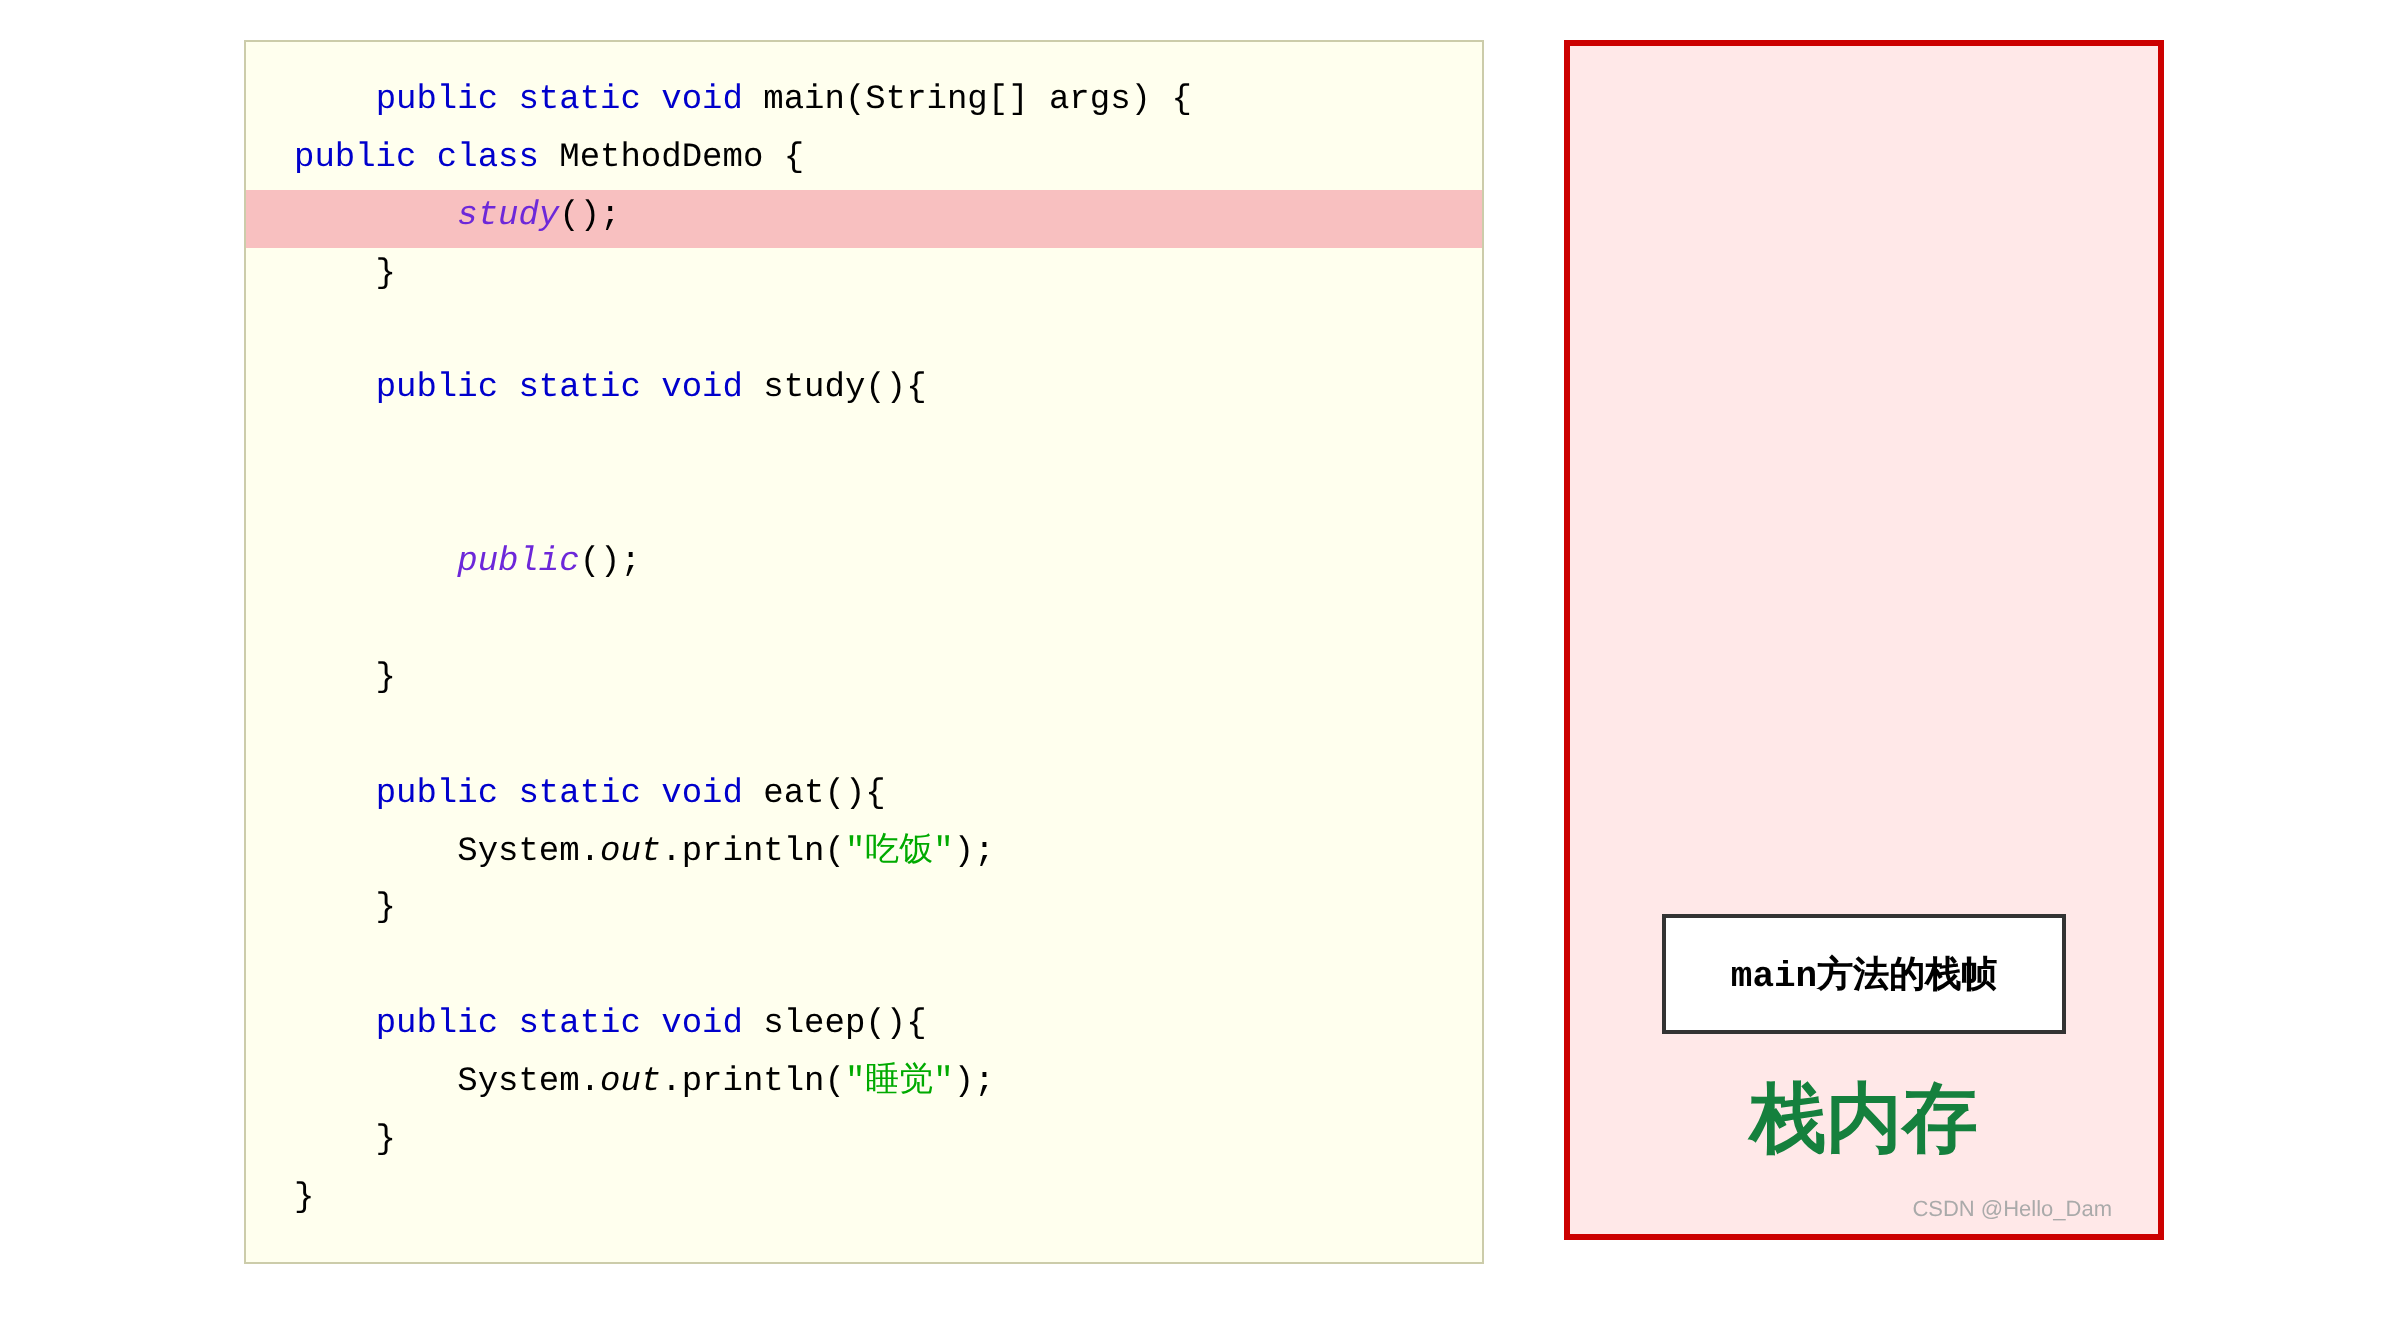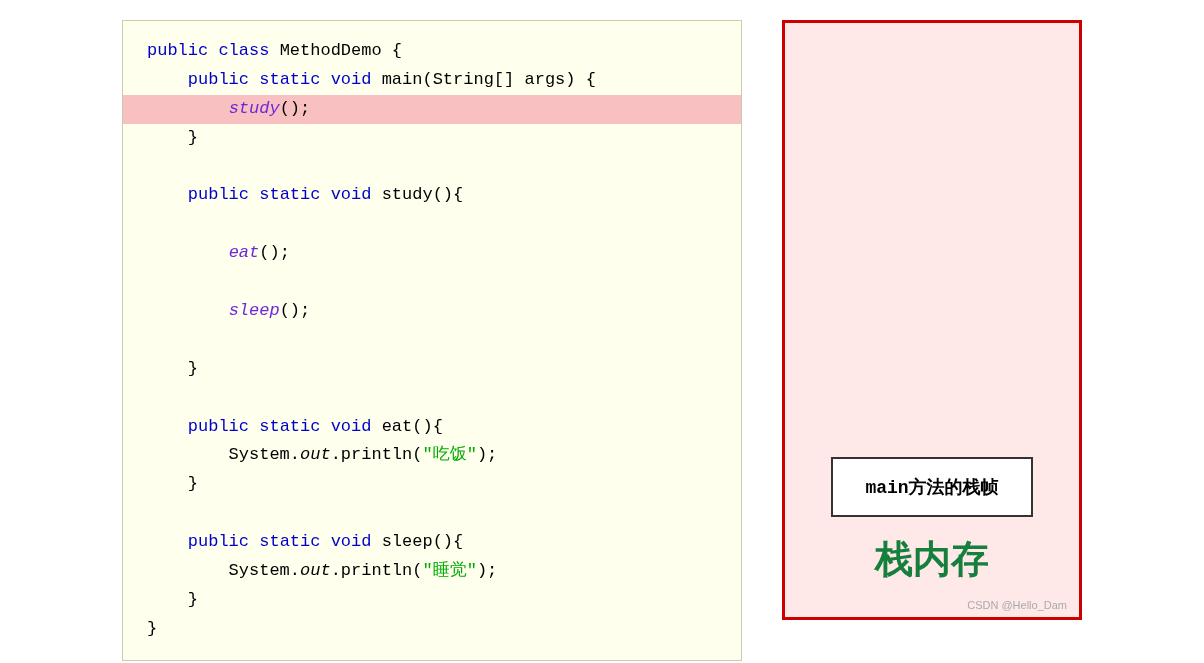--- a/index.html
+++ b/index.html
@@ -104,40 +104,39 @@
       font-size: 38px;
       color: #15803d;
       font-family: Liberation Sans, sans-serif;
       font-weight: bold;
       white-space: nowrap;
     }
 
     .watermark {
       position: absolute;
       bottom: 6px;
-      right: 12px;
+      right: 23px;
       font-size: 11px;
       color: #aaaaaa;
       font-family: Arial, sans-serif;
     }
   </style>
 </head>
 <body>
 
 <div class="code-panel">
+  <span class="code-line">    <span class="kw">public static void</span> main(String[] args) {</span>
   <span class="code-line"><span class="kw">public class</span> <span class="class-name">MethodDemo</span> {</span>
-  <span class="code-line">    <span class="kw">public static void</span> main(String[] args) {</span>
   <span class="highlighted-line">        <span class="method-call">study</span>();</span>
   <span class="code-line">    }</span>
   <span class="code-line"> </span>
   <span class="code-line">    <span class="kw">public static void</span> study(){</span>
   <span class="code-line"> </span>
-  <span class="code-line">        <span class="method-call">eat</span>();</span>
   <span class="code-line"> </span>
-  <span class="code-line">        <span class="method-call">sleep</span>();</span>
+  <span class="code-line">        <span class="method-call">public</span>();</span>
   <span class="code-line"> </span>
   <span class="code-line">    }</span>
   <span class="code-line"> </span>
   <span class="code-line">    <span class="kw">public static void</span> eat(){</span>
   <span class="code-line">        System.<span class="out-italic">out</span>.println(<span class="string-val">"吃饭"</span>);</span>
   <span class="code-line">    }</span>
   <span class="code-line"> </span>
   <span class="code-line">    <span class="kw">public static void</span> sleep(){</span>
   <span class="code-line">        System.<span class="out-italic">out</span>.println(<span class="string-val">"睡觉"</span>);</span>
   <span class="code-line">    }</span>

